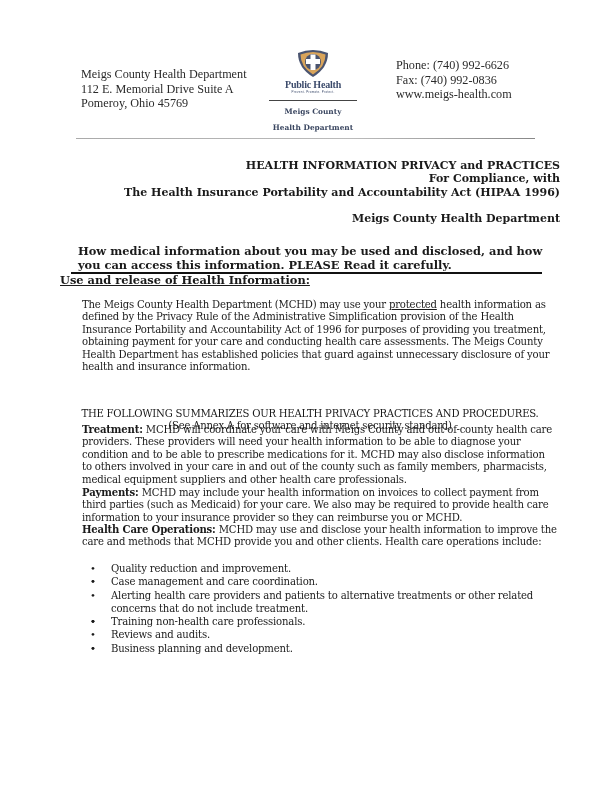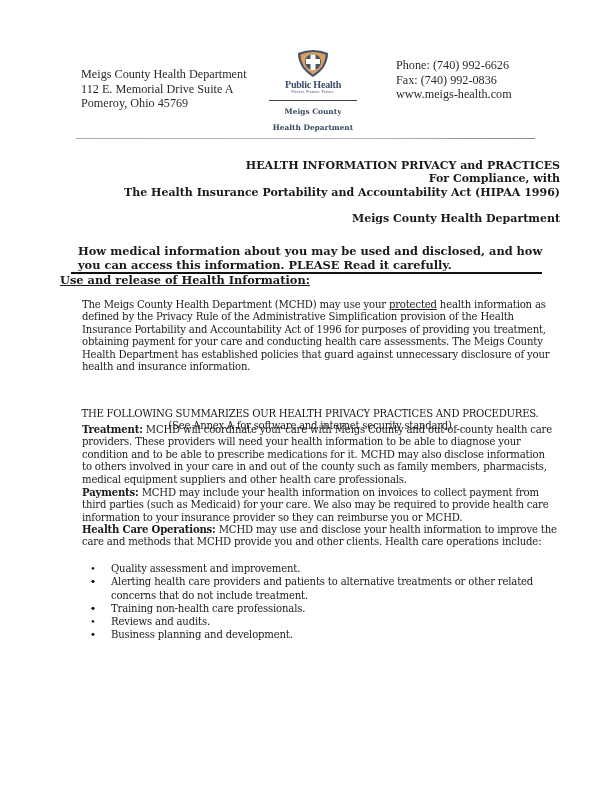--- a/index.html
+++ b/index.html
@@ -118,23 +118,23 @@
   <div>(See Annex A for software and internet security standard)</div>
 </div>
 
 <div class="body-p p-treat"><span class="label">Treatment:</span><span>  MCHD will coordinate your care with Meigs County and out-of-county health care providers. These providers will need your health information to be able to diagnose your condition and to be able to prescribe medications for it.  MCHD may also disclose information to others involved in your care in and out of the county such as family members, pharmacists, medical equipment suppliers and other health care professionals.</span></div>
 
 <div class="body-p p-pay"><span class="label">Payments:</span><span>  MCHD may include your health information on invoices to collect payment from third parties (such as Medicaid) for your care.  We also may be required to provide health care information to your insurance provider so they can reimburse you or MCHD.</span></div>
 
 <div class="body-p p-hco"><span class="label">Health Care Operations:</span><span> MCHD may use and disclose your health information to improve the care and methods that MCHD provide you and other clients.  Health care operations include:</span></div>
 
 <ul class="bullets">
-  <li><span class="dot">•</span><span>Quality assessment and improvement.</span></li>
+  <li><span class="dot">•</span><span>Quality reduction and improvement.</span></li>
   <li><span class="dot">•</span></li>
-  <li><span class="dot">•</span></li>
+  <li><span class="dot">•</span><span>Case management and care coordination.</span></li>
   <li><span class="dot">•</span><span>Alerting health care providers and patients to alternative treatments or other related concerns that do not include treatment.</span></li>
   <li><span class="dot">•</span></li>
   <li><span class="dot">•</span></li>
   <li><span class="dot">•</span><span>Training non-health care professionals.</span></li>
   <li><span class="dot">•</span><span>Reviews and audits.</span></li>
   <li><span class="dot">•</span></li>
   <li><span class="dot">•</span><span>Business planning and development.</span></li>
 </ul>
 
 </body></html>

